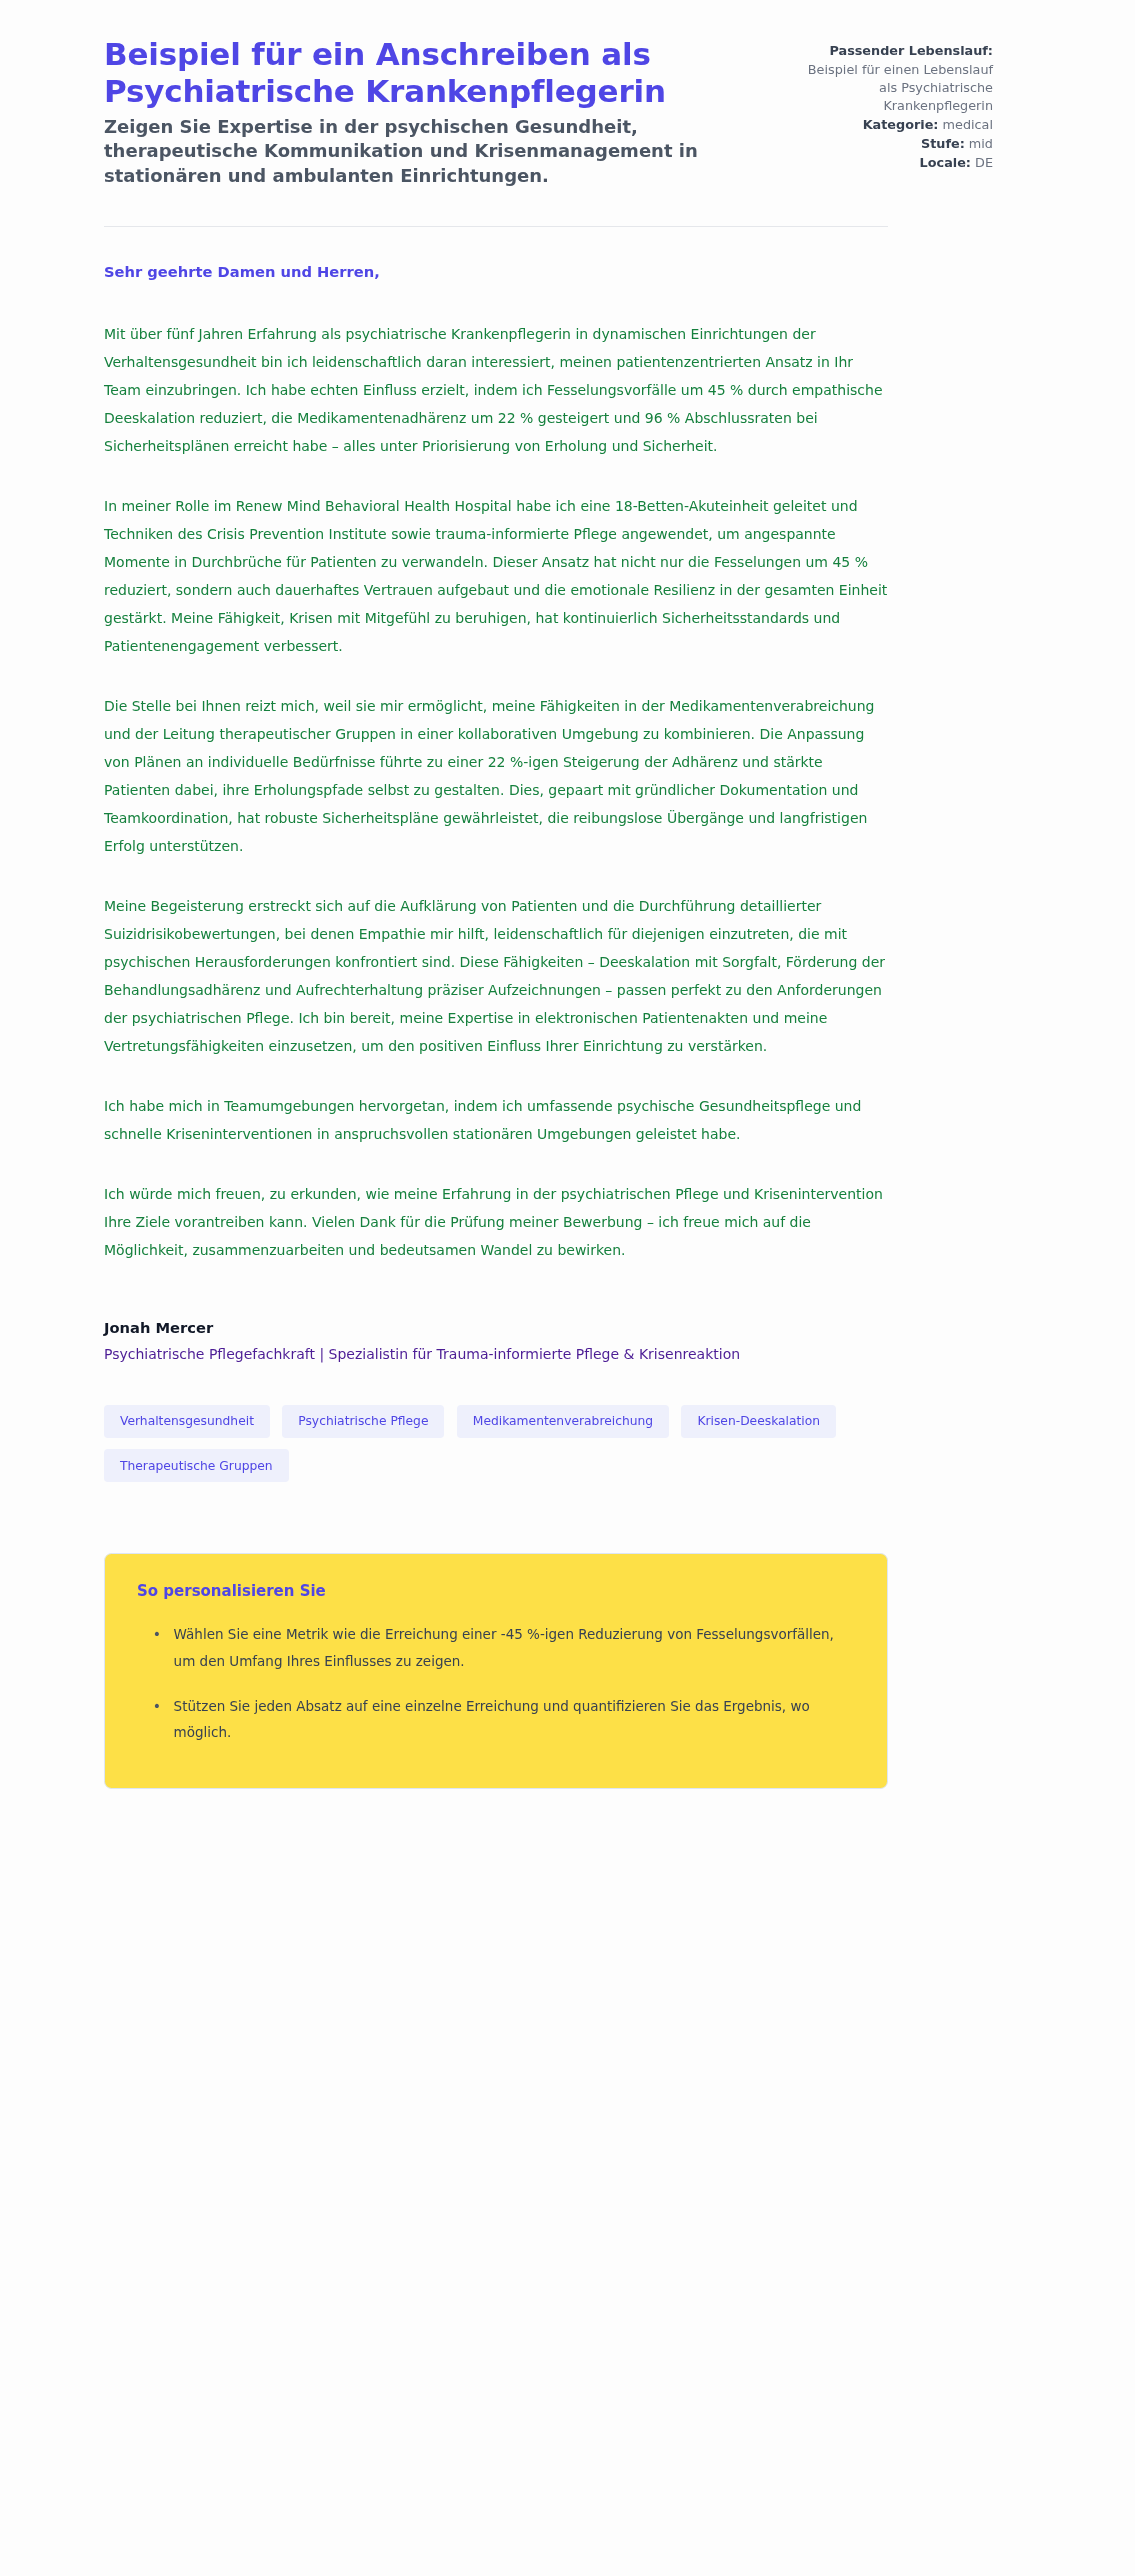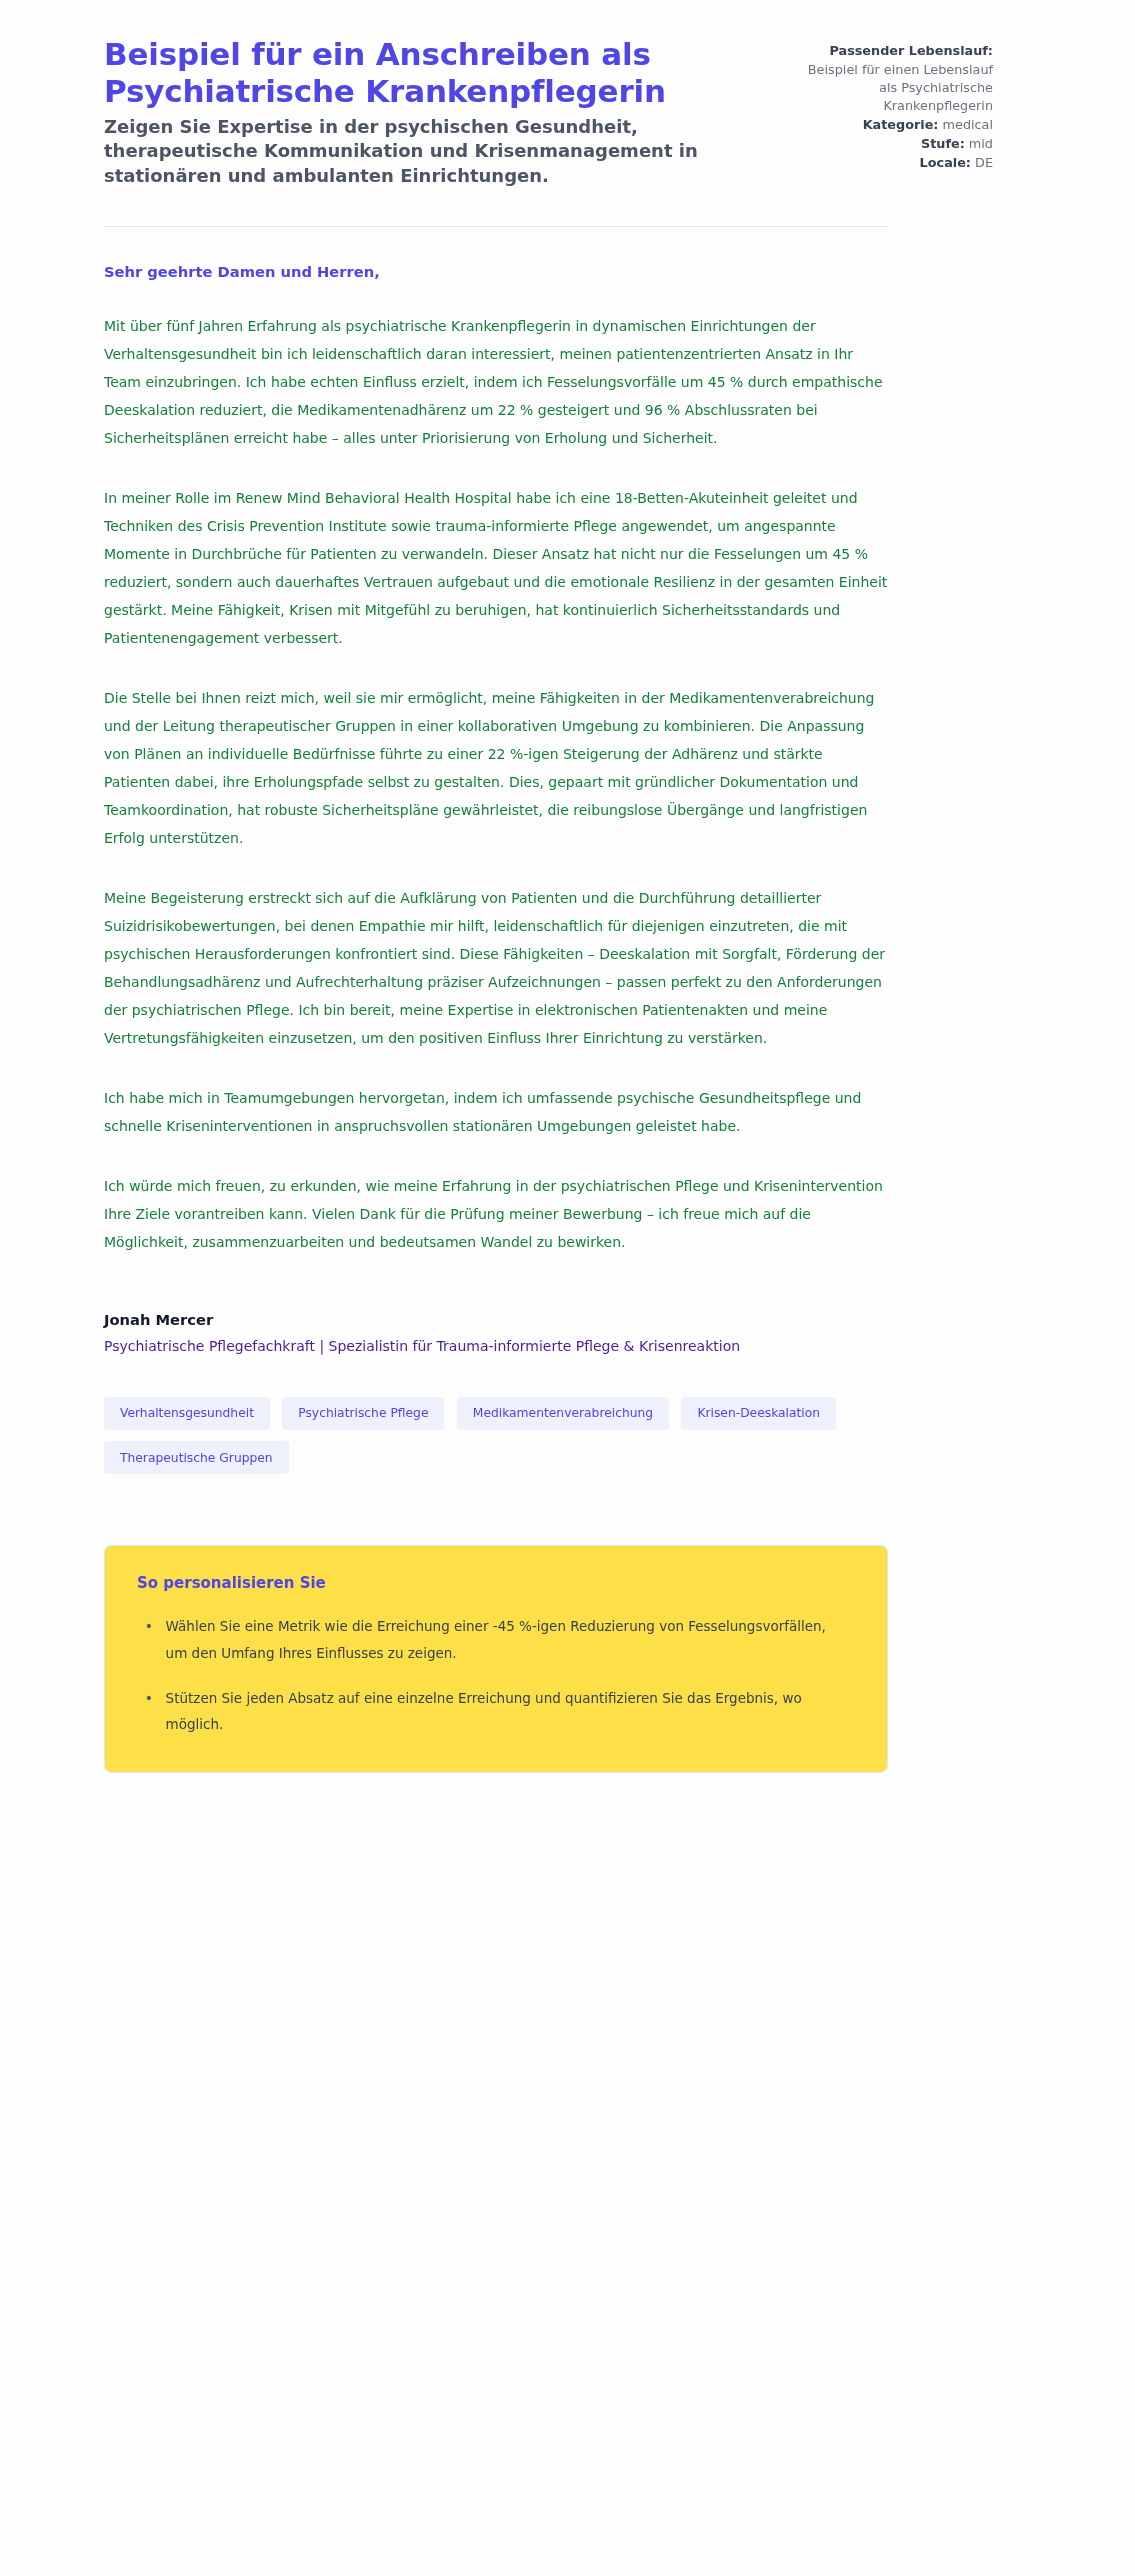--- a/index.html
+++ b/index.html
@@ -67,21 +67,21 @@
     border: 0;
     border-top: 0.9px solid #e5e7eb;
     margin: 38px 0 36px 0;
   }
 
   
   .salutation {
     font-size: 14.7px;
     font-weight: 700;
     color: #4f46e5;
-    margin: 0 0 32px 0;
+    margin: 0 0 40px 0;
   }
   .letter-body p {
     font-size: 14px;
     line-height: 2.0;
     color: #15803d;
     margin: 0 0 32px 0;
     max-width: 946px;
   }
 
   
@@ -124,21 +124,21 @@
     border-radius: 7.6px;
     padding: 28px 32px 30px 32px;
   }
   .callout-title {
     font-size: 15px;
     font-weight: 700;
     color: #4f46e5;
     margin: 0 0 21px 0;
   }
   .callout-list {
-    margin: 4px;
+    margin: 12px;
     padding: 0;
     list-style: none;
   }
   .callout-list li {
     position: relative;
     padding-left: 24.6px;
     font-size: 13.5px;
     line-height: 1.95;
     color: #374151;
     margin-bottom: 19px;

